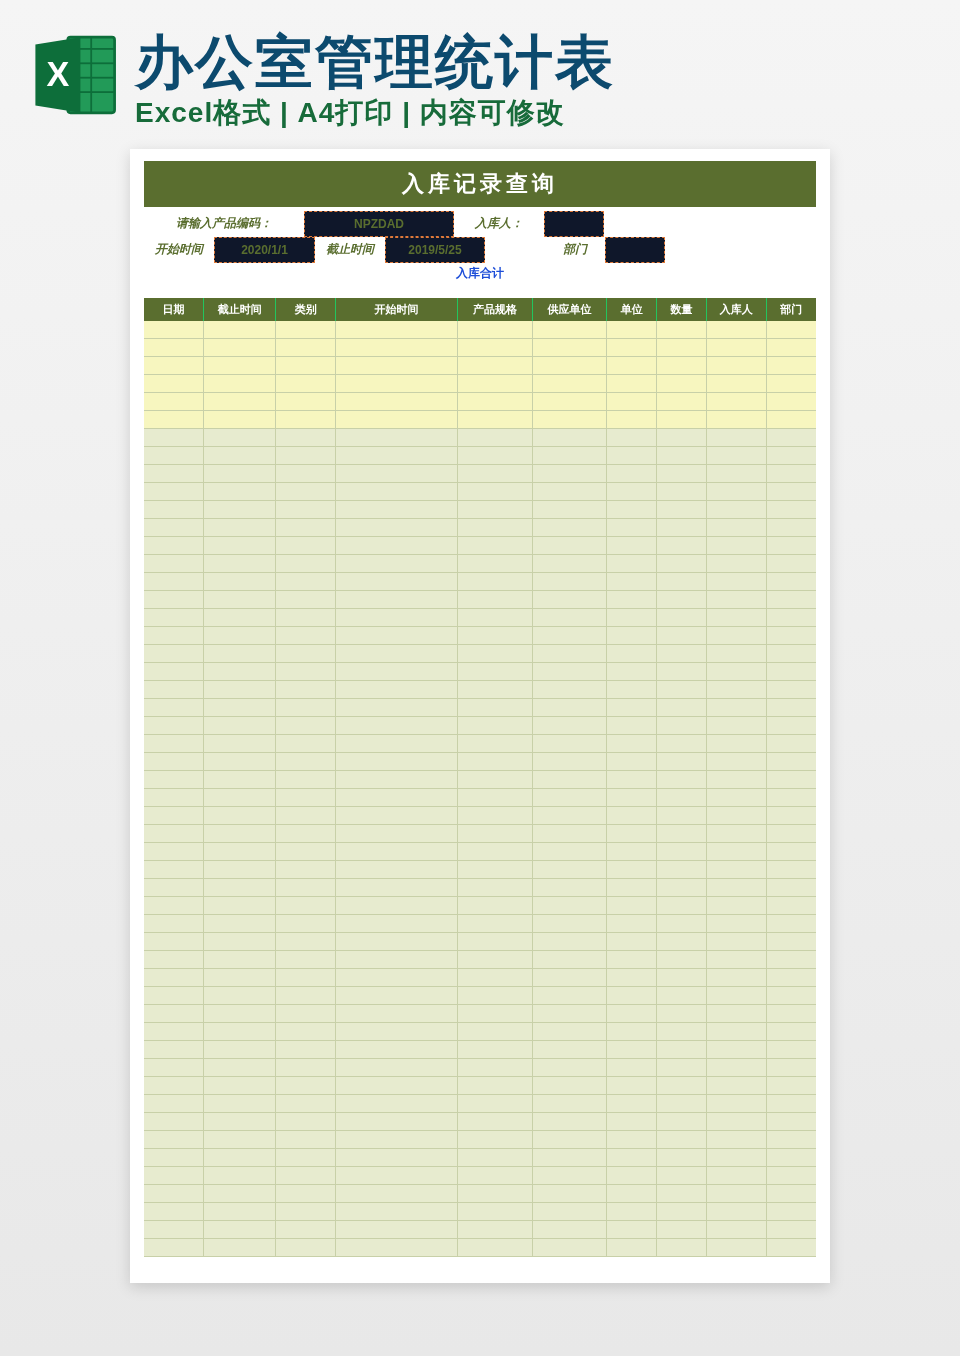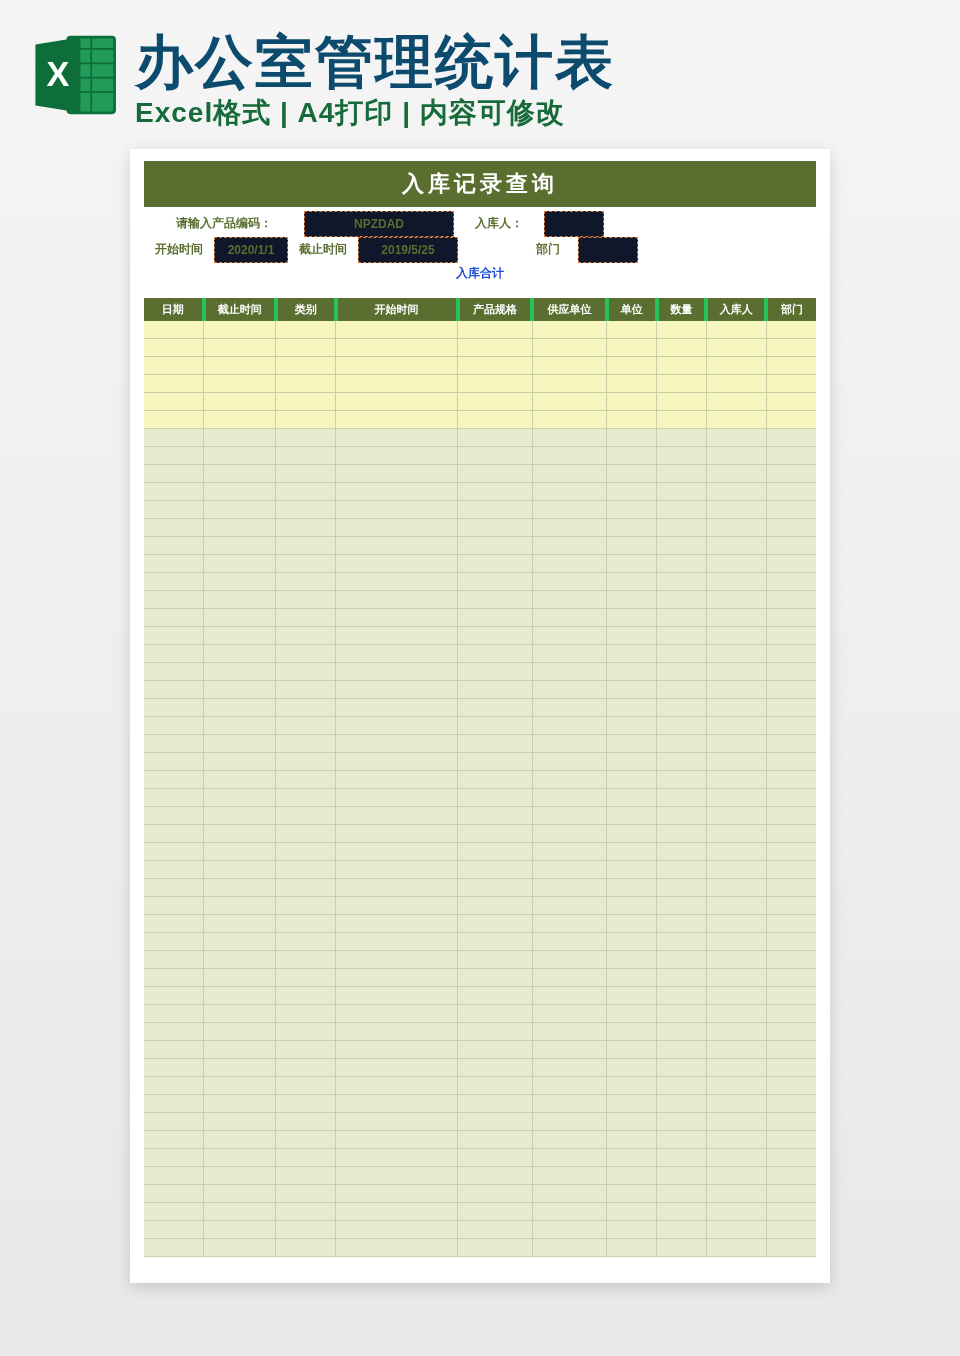--- a/index.html
+++ b/index.html
@@ -65,21 +65,21 @@
       display: flex;
       align-items: center;
       height: 26px;
     }
     .qrow > div {
       display: flex;
       align-items: center;
       justify-content: center;
       height: 100%;
     }
-    .qlabel { font-weight: 700; }
+    .qlabel { font-weight: 700; font-style: italic; }
     .dashbox {
       border: 1px dashed #e07a3a;
       background: #0f172a;
       font-weight: 700;
     }
     .subtotal {
       text-align: center;
       font-weight: 700;
       font-size: 12px;
       color: #1d4ed8;
@@ -89,21 +89,21 @@
       width: 100%;
       border-collapse: collapse;
       table-layout: fixed;
     }
     table.data th {
       background: #5a6e2f;
       color: #fff;
       font-size: 11px;
       font-weight: 700;
       padding: 4px 2px;
-      border-right: 4px solid #22c55e;
+      border-right: 1px solid #22c55e;
       white-space: nowrap;
     }
     table.data th:last-child { border-right: none; }
     table.data td {
       height: 18px;
       border-right: 1px solid #c8d0a8;
       border-bottom: 1px solid #c8d0a8;
     }
     table.data td:last-child { border-right: none; }
     tr.hl td { background: #f7f6bf; }
@@ -135,21 +135,21 @@
 
     <div class="query-area">
       <div class="qrow">
         <div class="qlabel" style="width:160px;">请输入产品编码：</div>
         <div class="dashbox" style="width:150px;">NPZDAD</div>
         <div class="qlabel" style="width:90px;">入库人：</div>
         <div class="dashbox" style="width:60px;"></div>
       </div>
       <div class="qrow">
         <div class="qlabel" style="width:70px;">开始时间</div>
-        <div class="dashbox" style="width:74px;">2020/1/1</div>
+        <div class="dashbox" style="width:101px;">2020/1/1</div>
         <div class="qlabel" style="width:70px;">截止时间</div>
         <div class="dashbox" style="width:100px;">2019/5/25</div>
         <div style="width:60px;"></div>
         <div class="qlabel" style="width:60px;">部门</div>
         <div class="dashbox" style="width:60px;"></div>
       </div>
     </div>
 
     <div class="subtotal">入库合计</div>
 

